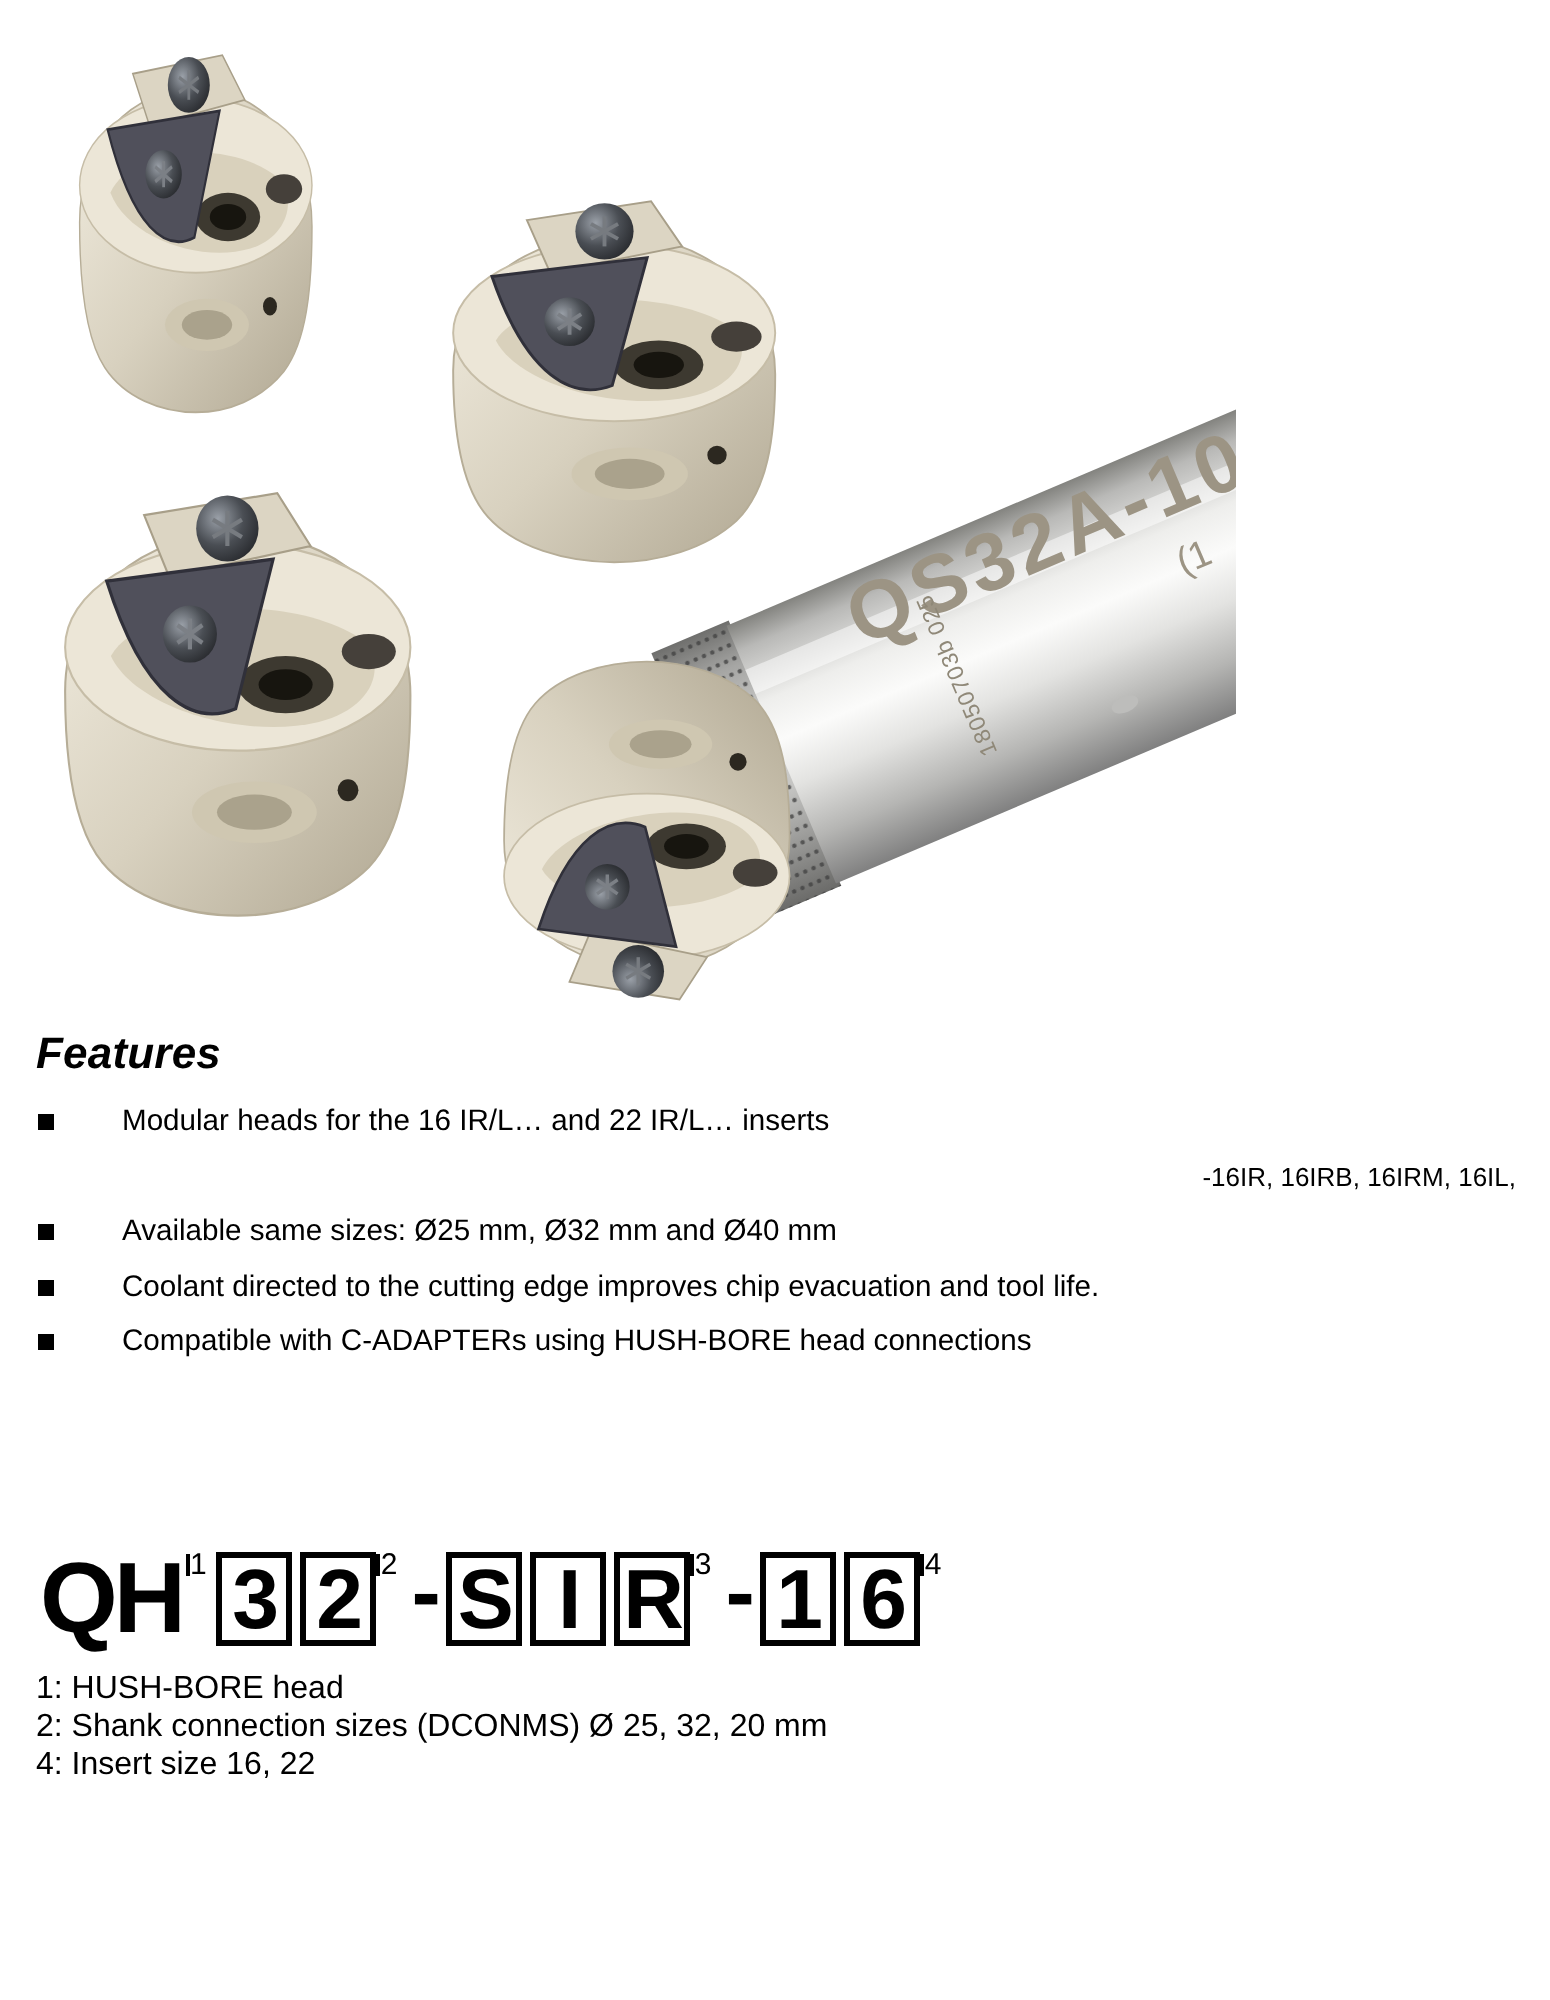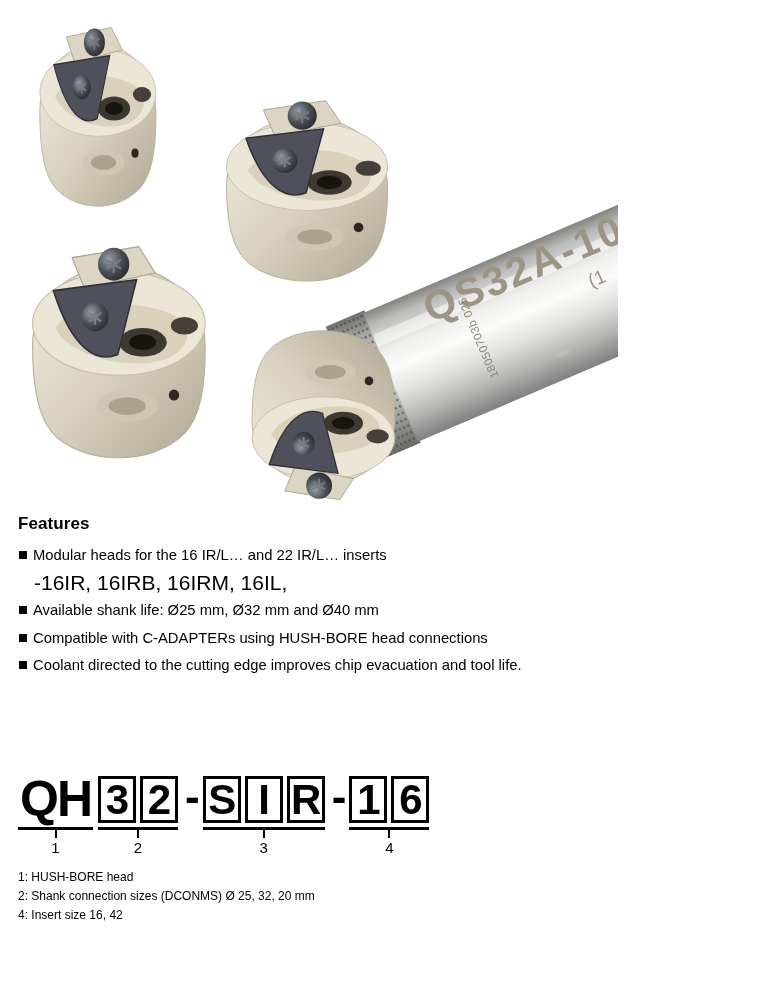--- a/index.html
+++ b/index.html
@@ -4,43 +4,43 @@
 <style>
   html,body{margin:0;padding:0;background:#ffffff;}
   .page{
     position:relative;width:775px;height:1000px;overflow:hidden;background:#ffffff;
     font-family:"Liberation Sans",sans-serif;color:#000;
   }
   
   .photo{position:absolute;left:0;top:0;width:775px;height:512px;}
   
   .features{position:absolute;left:18px;top:514px;width:740px;}
-  .section-heading{font-size:17px;font-weight:bold;margin:0 0 13px 0;letter-spacing:0.1px;}
+  .section-heading{font-size:22px;font-weight:bold;margin:0 0 13px 0;letter-spacing:0.1px;font-style:italic;}
   .feature-item{margin-bottom:11.5px;}
-  .feature-row{display:flex;align-items:flex-start;}
+  .feature-row{display:flex;align-items:flex-start;gap:28px;}
   .bullet{flex:none;width:8px;height:8px;background:#000;margin:4px 6px 0 1px;display:inline-block;}
   .feature-text{font-size:14.8px;line-height:16px;}
-  .feature-sub{font-size:21px;line-height:16px;margin:8px 0 0 16px;}
+  .feature-sub{font-size:13px;line-height:16px;margin:8px 0 0 16px;text-align:right;}
   
   .designation{position:absolute;left:18px;top:758px;width:740px;}
   .dsg-row{display:flex;align-items:flex-start;margin-top:15px;}
-  .dsg-group{display:flex;flex-direction:column;margin-right:5px;}
+  .dsg-group{display:flex;margin-right:5px;}
   .dsg-chars{display:flex;gap:4px;align-items:flex-end;height:50px;}
   .dsg-char{font-weight:900;color:#000;}
   .dsg-char.plain{font-size:50px;line-height:47px;letter-spacing:-2px;padding:0 2px;}
   .dsg-char.boxed{
     border:3px solid #000;width:32px;height:41px;font-size:42px;
     display:flex;align-items:center;justify-content:center;letter-spacing:-1px;
   }
   .dsg-line{border-top:3px solid #000;height:8px;margin-top:4px;display:flex;justify-content:center;}
   .dsg-tick{width:2px;height:8px;background:#000;}
   .dsg-num{text-align:center;font-size:15px;margin-top:1px;}
   .dsg-sep{font-weight:900;font-size:44px;line-height:44px;margin:2px 3px 0 2px;}
   .legend{margin-top:12px;}
-  .legend-line{font-size:12px;line-height:19px;}
+  .legend-line{font-size:16px;line-height:19px;}
 </style>
 </head>
 <body>
 
 <div class="page">
 
   <svg class="photo" viewBox="0 0 775 512" aria-hidden="true">
     <defs>
       <linearGradient id="bodyGrad" x1="0" y1="0" x2="1" y2="1">
         <stop offset="0" stop-color="#f2ede0"></stop>
@@ -131,33 +131,33 @@
             <div class="bullet"></div>
             <div class="feature-text">Modular heads for the 16 IR/L… and 22 IR/L… inserts</div>
           </div>
         </div>
         <div class="feature-item">
           <div class="feature-sub">-16IR, 16IRB, 16IRM, 16IL,</div>
         </div>
         <div class="feature-item">
           <div class="feature-row">
             <div class="bullet"></div>
-            <div class="feature-text">Available shank life: Ø25 mm, Ø32 mm and Ø40 mm</div>
+            <div class="feature-text">Available same sizes: Ø25 mm, Ø32 mm and Ø40 mm</div>
+          </div>
+        </div>
+        <div class="feature-item">
+          <div class="feature-row">
+            <div class="bullet"></div>
+            <div class="feature-text">Coolant directed to the cutting edge improves chip evacuation and tool life.</div>
           </div>
         </div>
         <div class="feature-item">
           <div class="feature-row">
             <div class="bullet"></div>
             <div class="feature-text">Compatible with C-ADAPTERs using HUSH-BORE head connections</div>
-          </div>
-        </div>
-        <div class="feature-item">
-          <div class="feature-row">
-            <div class="bullet"></div>
-            <div class="feature-text">Coolant directed to the cutting edge improves chip evacuation and tool life.</div>
           </div>
         </div>
       </div>
   </div>
 
   <div class="designation">
     <div class="dsg-row">
         <div class="dsg-group">
           <div class="dsg-chars">
             <div class="dsg-char plain">QH</div>
@@ -197,17 +197,17 @@
           </div>
           <div class="dsg-line">
             <div class="dsg-tick"></div>
           </div>
           <div class="dsg-num">4</div>
         </div>
       </div>
     <div class="legend">
         <div class="legend-line">1: HUSH-BORE head</div>
         <div class="legend-line">2: Shank connection sizes (DCONMS) Ø 25, 32, 20 mm</div>
-        <div class="legend-line">4: Insert size 16, 42</div>
+        <div class="legend-line">4: Insert size 16, 22</div>
       </div>
   </div>
 
 </div>
 
 </body></html>

